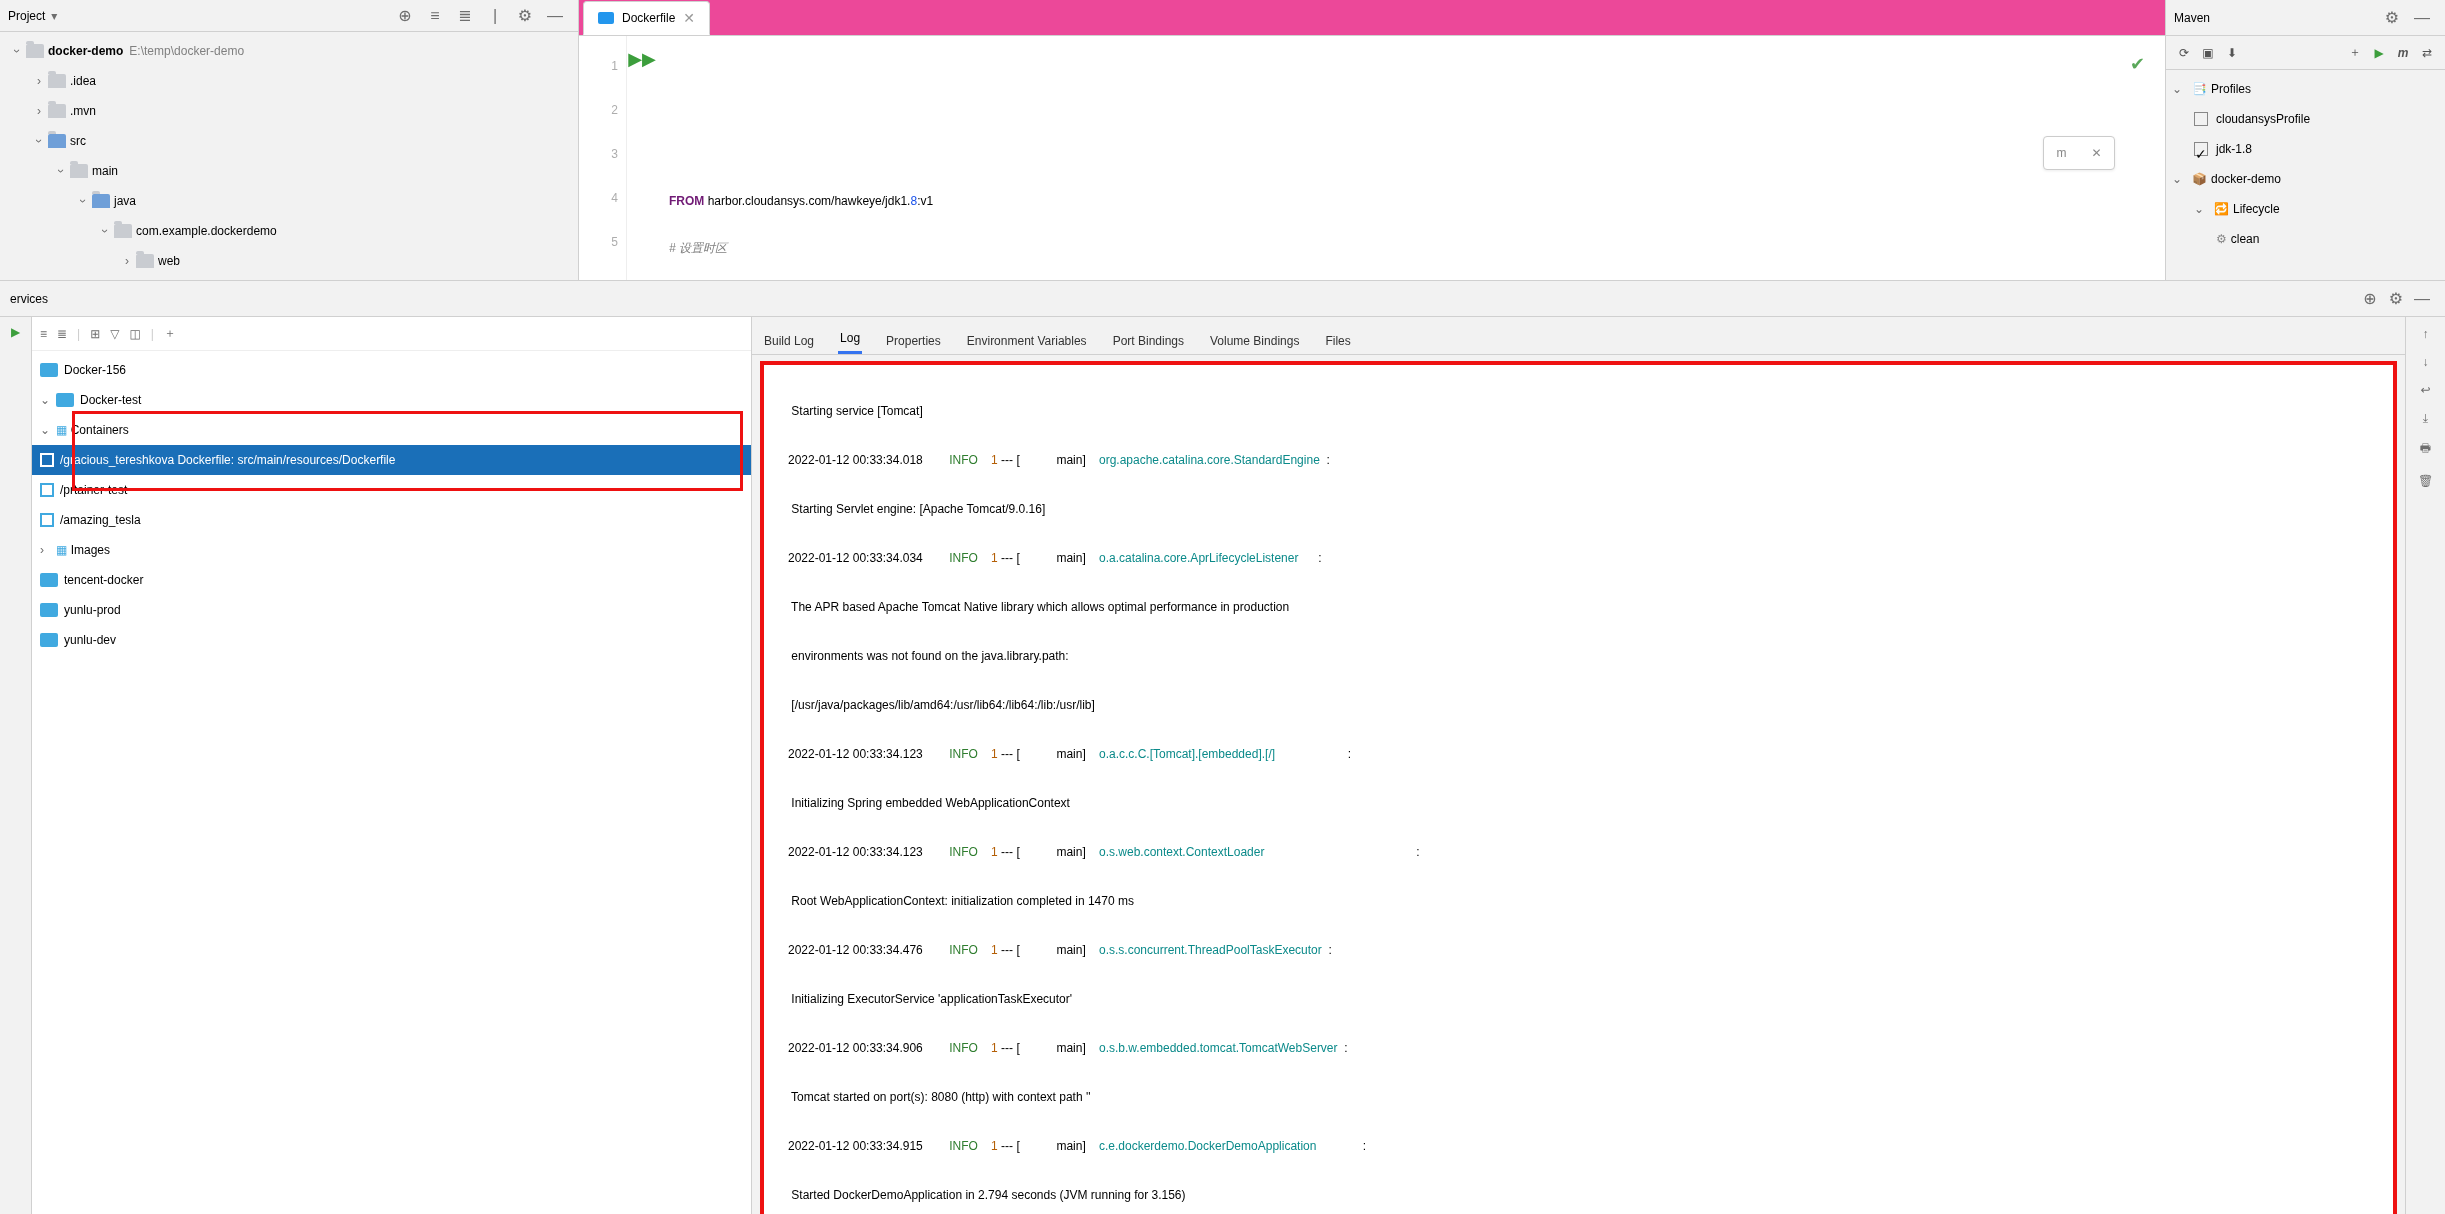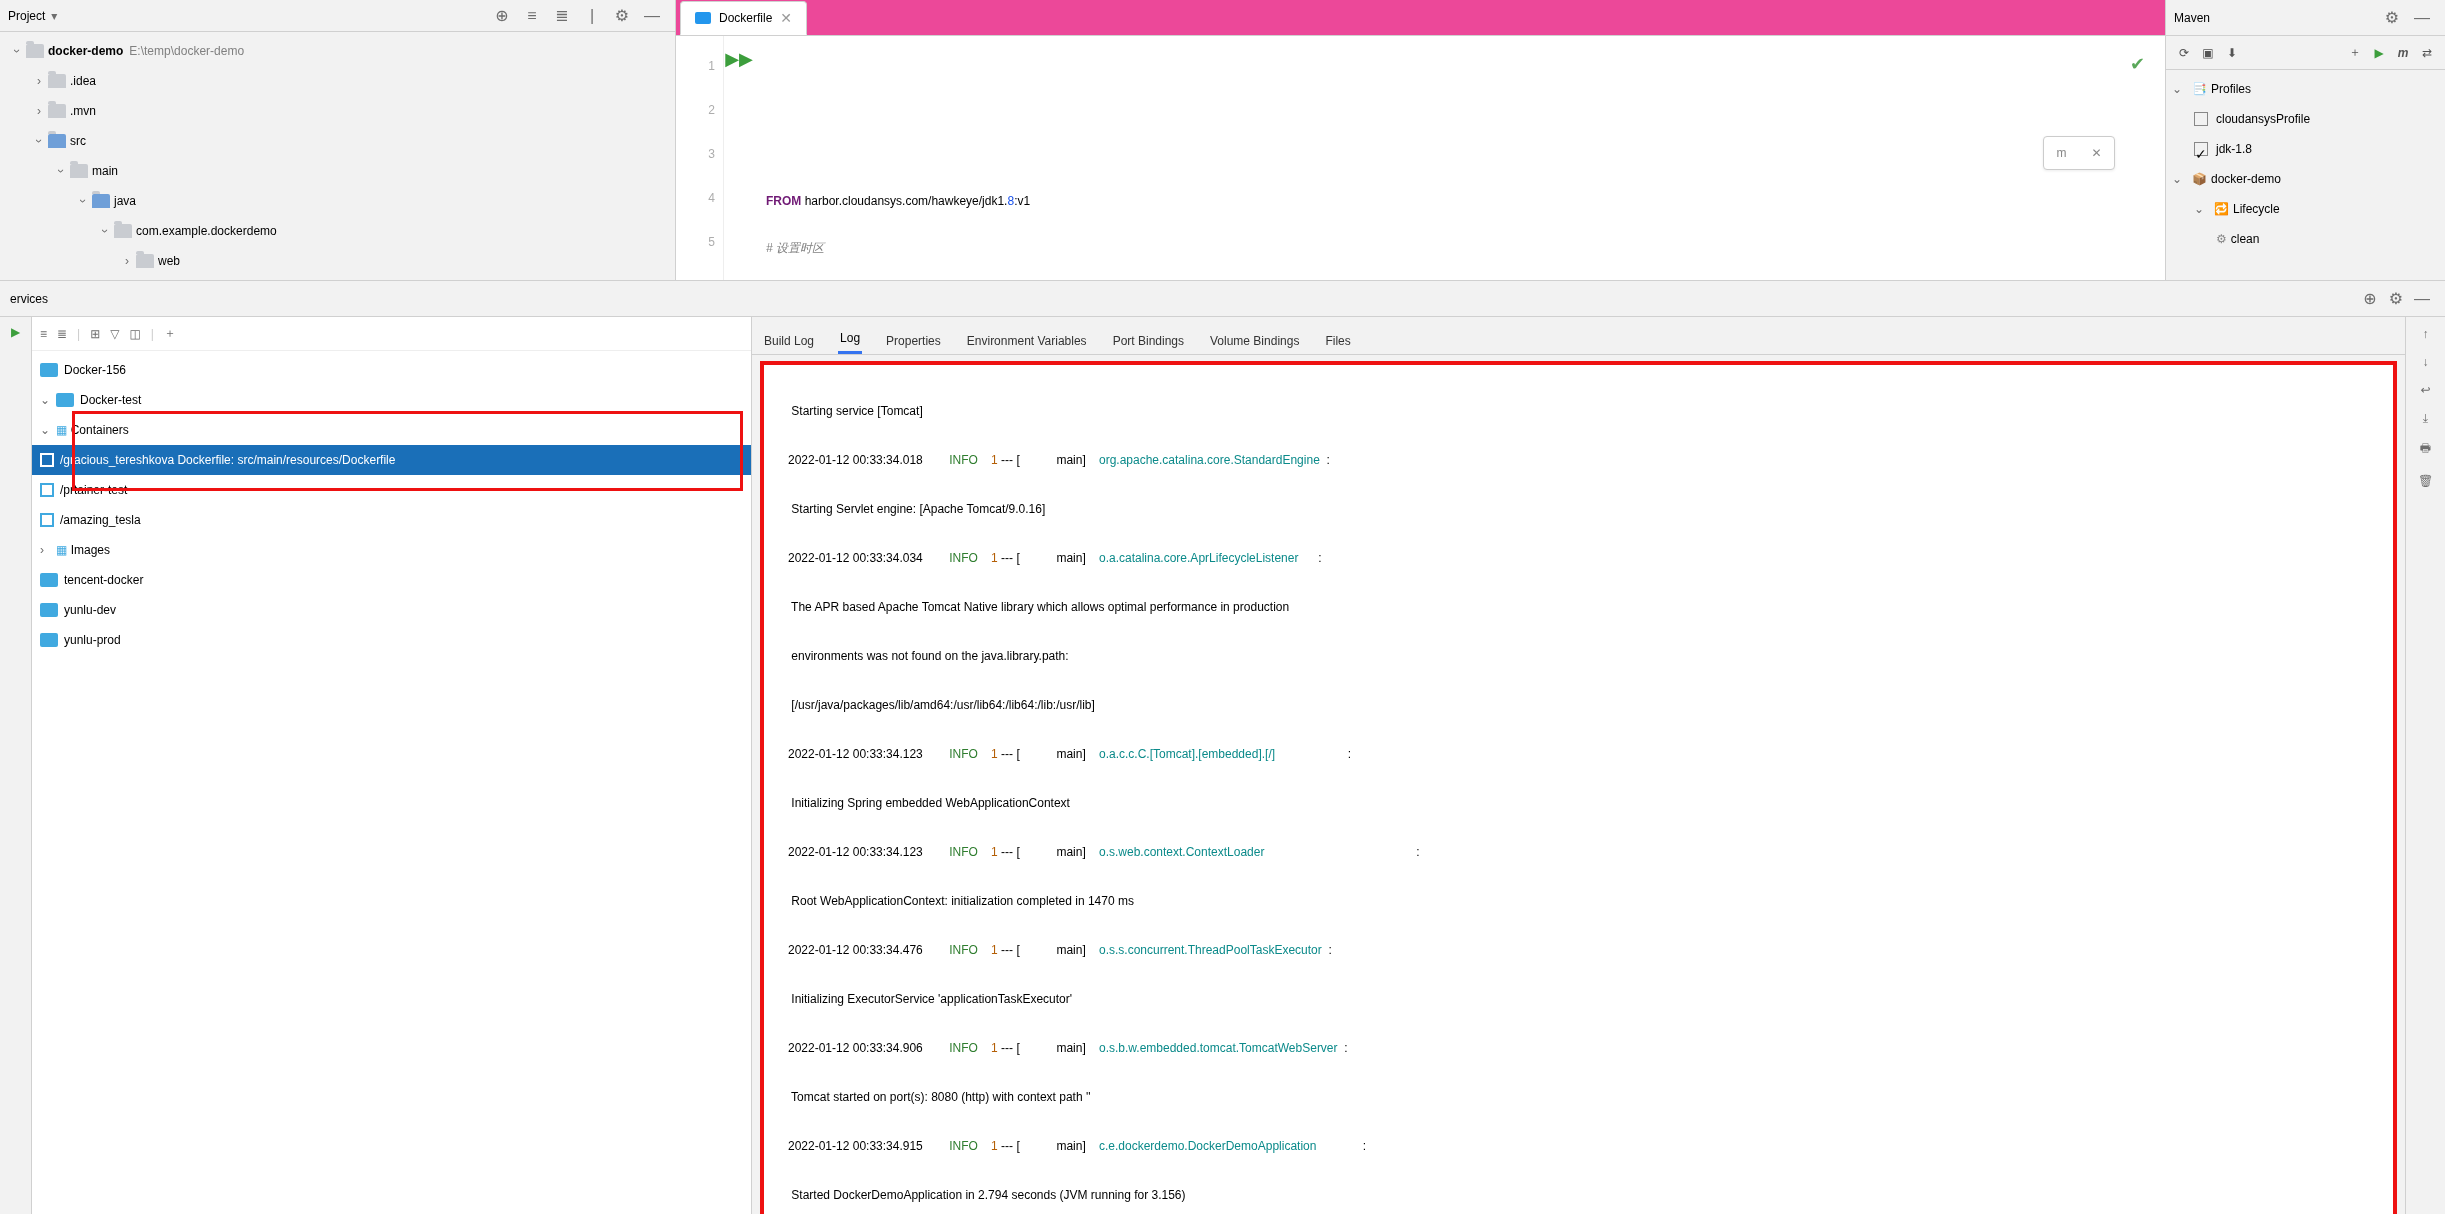--- a/index.html
+++ b/index.html
@@ -3,21 +3,21 @@
 <meta charset="utf-8">
 <style>
 * { margin:0; padding:0; box-sizing:border-box; font-family:"Segoe UI",Arial,sans-serif; font-size:12px; }
 body { background:#f2f2f2; color:#000; }
 .root { display:flex; flex-direction:column; width:2445px; height:1214px; }
 
 
 .top-row { display:flex; height:280px; }
 
 
-.project-panel { width:676px; background:#f2f2f2; border-right:1px solid #d0d0d0; display:flex; flex-direction:column; }
+.project-panel { width:579px; background:#f2f2f2; border-right:1px solid #d0d0d0; display:flex; flex-direction:column; }
 .panel-hdr { height:36px; display:flex; align-items:center; padding:0 8px; border-bottom:1px solid #d0d0d0; font-size:18px; }
 .panel-hdr .title { font-weight:400; margin-right:6px; }
 .panel-hdr .sp { flex:1; }
 .panel-hdr .tb-ico { width:26px; height:26px; display:inline-flex; align-items:center; justify-content:center; color:#6e6e6e; margin:0 2px; font-size:16px; }
 .proj-tree { padding:4px 0 4px 8px; font-size:18px; line-height:30px; }
 .proj-tree .row { display:flex; align-items:center; white-space:nowrap; }
 .proj-tree .caret { width:18px; display:inline-block; text-align:center; color:#6e6e6e; }
 .proj-tree .caret::before { content:"›"; display:inline-block; }
 .proj-tree .caret.open::before { transform:rotate(90deg); }
 .proj-tree .fico { width:20px; height:20px; display:inline-flex; align-items:center; justify-content:center; margin-right:4px; }
@@ -277,25 +277,25 @@
               <span class="cico"></span>
               <span>/amazing_tesla</span>
             </div>
           <div class="row sind2"><span class="caret closed"></span><span style="color:#40a9e0;">▦</span>&nbsp;<span>Images</span></div>
           <div class="row sind1">
               <span class="dico"></span>
               <span>tencent-docker</span>
             </div>
           <div class="row sind1">
               <span class="dico"></span>
+              <span>yunlu-prod</span>
+            </div>
+          <div class="row sind1">
+              <span class="dico"></span>
               <span>yunlu-dev</span>
-            </div>
-          <div class="row sind1">
-              <span class="dico"></span>
-              <span>yunlu-prod</span>
             </div>
         </div>
       </div>
       <div class="svc-right">
         <div class="svc-tabs">
           <span class="tab">Build Log</span>
           <span class="tab act">Log</span>
           <span class="tab">Properties</span>
           <span class="tab">Environment Variables</span>
           <span class="tab">Port Bindings</span>

